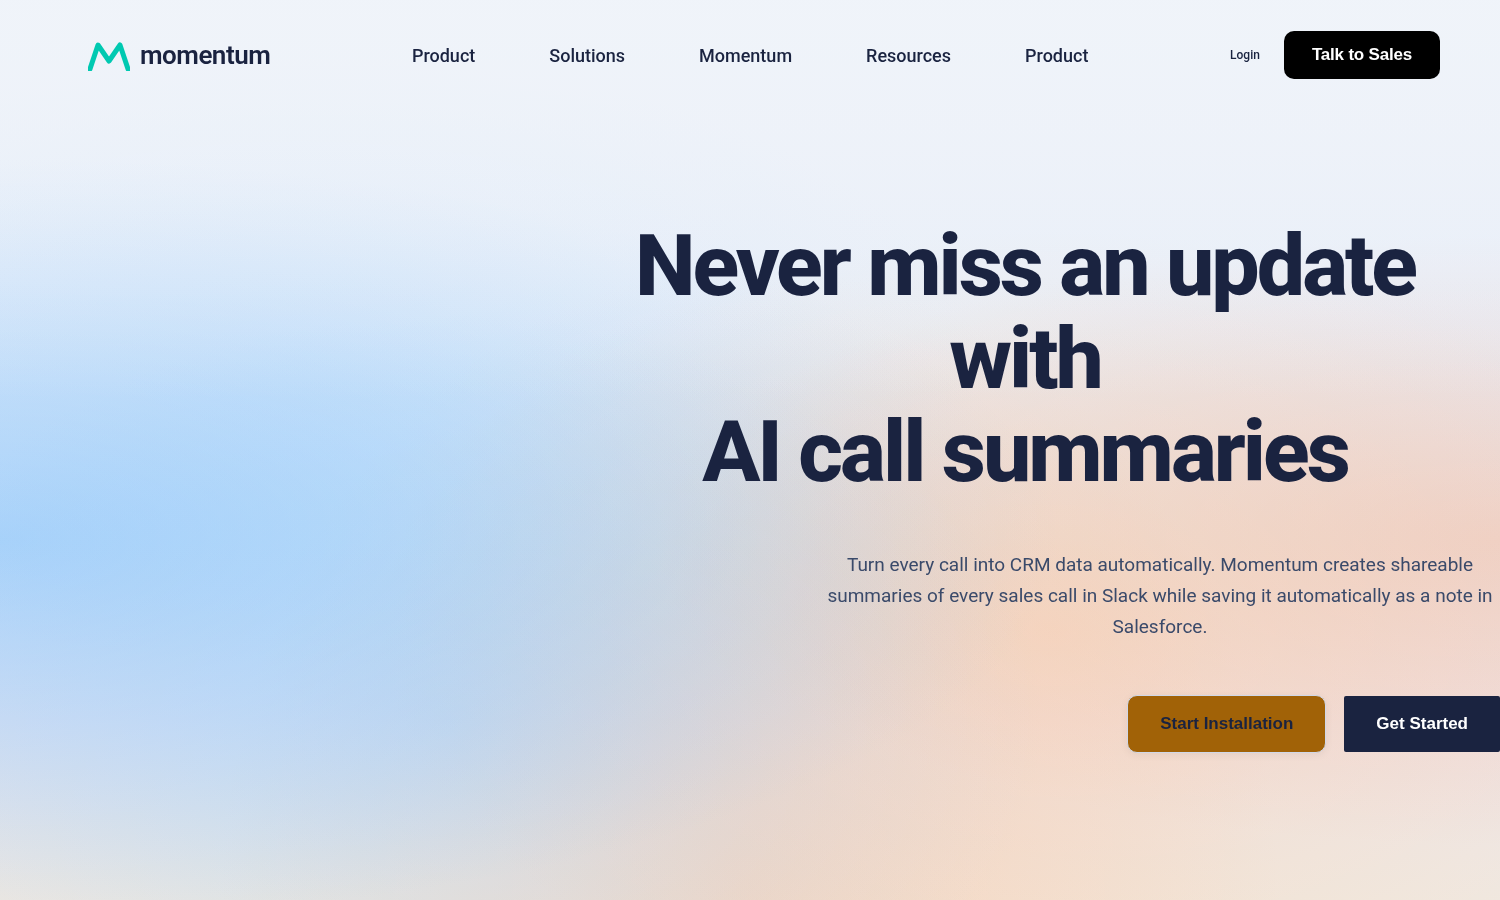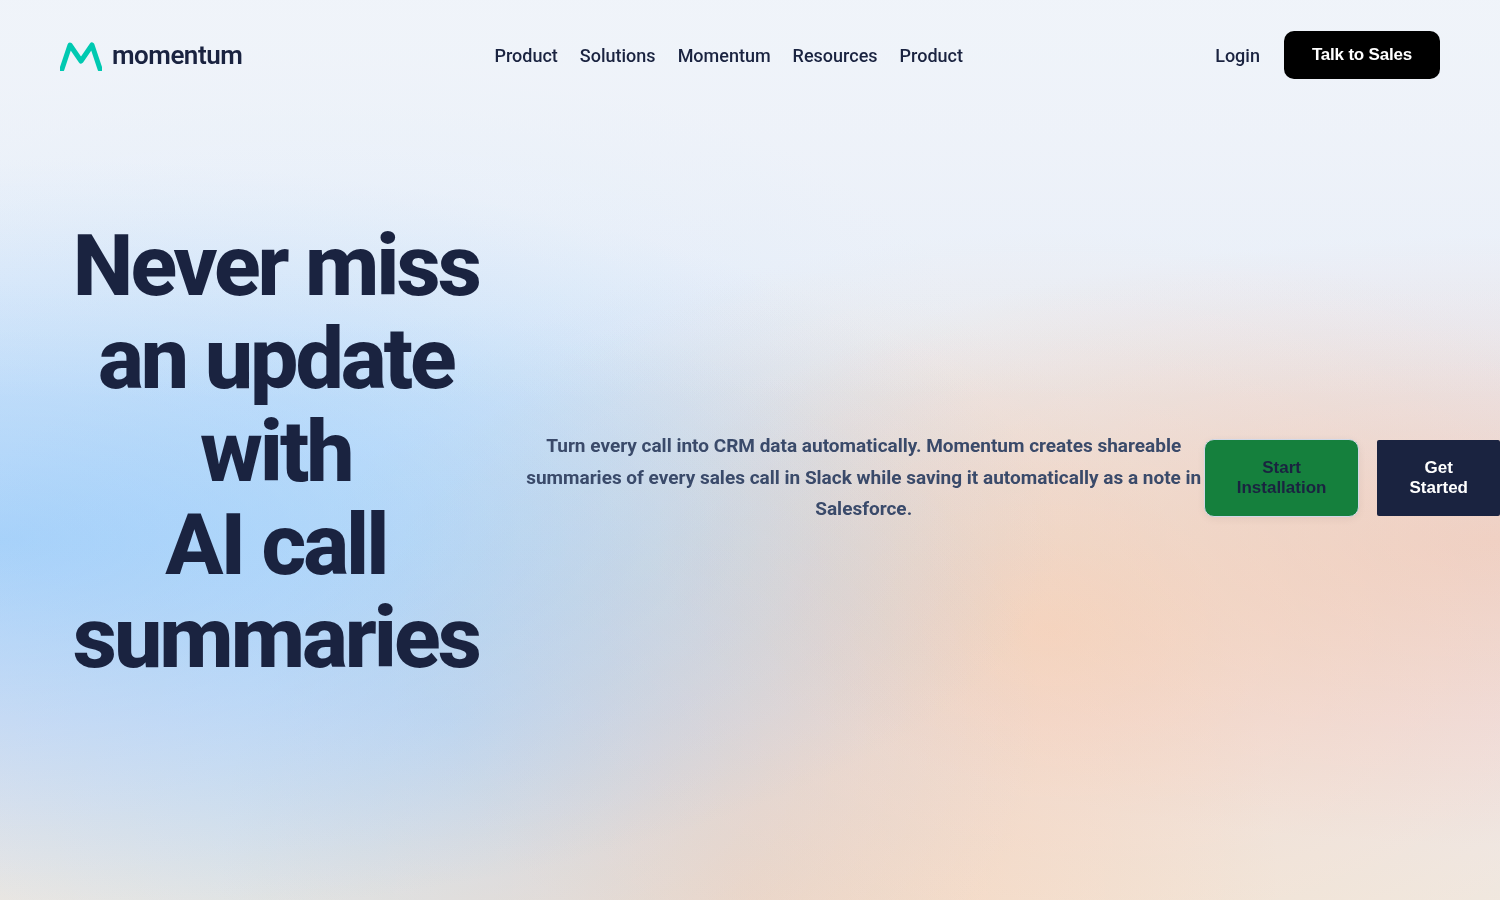--- a/index.html
+++ b/index.html
@@ -45,20 +45,21 @@
 
     
     nav {
       position: relative;
       z-index: 10;
       display: flex;
       align-items: center;
       justify-content: space-between;
       padding: 0 60px;
       height: 110px;
+      margin-left: 28px;
     }
 
     .logo-wrapper {
       display: flex;
       align-items: center;
       gap: 10px;
     }
 
     .logo-icon {
       width: 42px;
@@ -68,39 +69,39 @@
     .logo-text {
       font-size: 26px;
       font-weight: 600;
       color: #1a2340;
       letter-spacing: -0.5px;
     }
 
     .nav-links {
       display: flex;
       align-items: flex-start;
-      gap: 22px;
+      gap: 74px;
     }
 
     .nav-link {
       font-size: 18px;
       font-weight: 500;
       color: #1a2340;
       text-decoration: none;
       cursor: pointer;
     }
 
     .nav-actions {
       display: flex;
       align-items: center;
       gap: 24px;
     }
 
     .login-link {
-      font-size: 18px;
+      font-size: 12px;
       font-weight: 500;
       color: #1a2340;
       cursor: pointer;
     }
 
     .talk-to-sales-btn {
       background: #000000;
       color: #ffffff;
       font-size: 17px;
       font-weight: 600;
@@ -109,22 +110,22 @@
       border: none;
       cursor: pointer;
       letter-spacing: -0.2px;
     }
 
     
     .hero {
       position: relative;
       z-index: 5;
       display: flex;
-      flex-direction: row;
-      align-items: center;
+      flex-direction: column;
+      align-items: flex-end;
       justify-content: center;
       text-align: center;
       padding-top: 110px;
       padding-left: 28px;
     }
 
     .hero-title {
       font-size: 86px;
       font-weight: 800;
       color: #1a2340;
@@ -132,32 +133,32 @@
       letter-spacing: -3px;
       max-width: 950px;
     }
 
     .hero-subtitle {
       margin-top: 50px;
       font-size: 19px;
       color: #3a4a6a;
       line-height: 1.65;
       max-width: 680px;
-      font-weight: 700;
+      font-weight: 400;
     }
 
     .hero-buttons {
       margin-top: 52px;
       display: flex;
       align-items: center;
       gap: 18px;
     }
 
     .btn-start-installation {
-      background: #15803d;
+      background: #a16207;
       color: #1a2340;
       font-size: 17px;
       font-weight: 600;
       padding: 18px 32px;
       border-radius: 10px;
       border: 1.5px solid #d0d8e8;
       cursor: pointer;
       box-shadow: 0 2px 8px rgba(0,0,0,0.06);
     }
 

